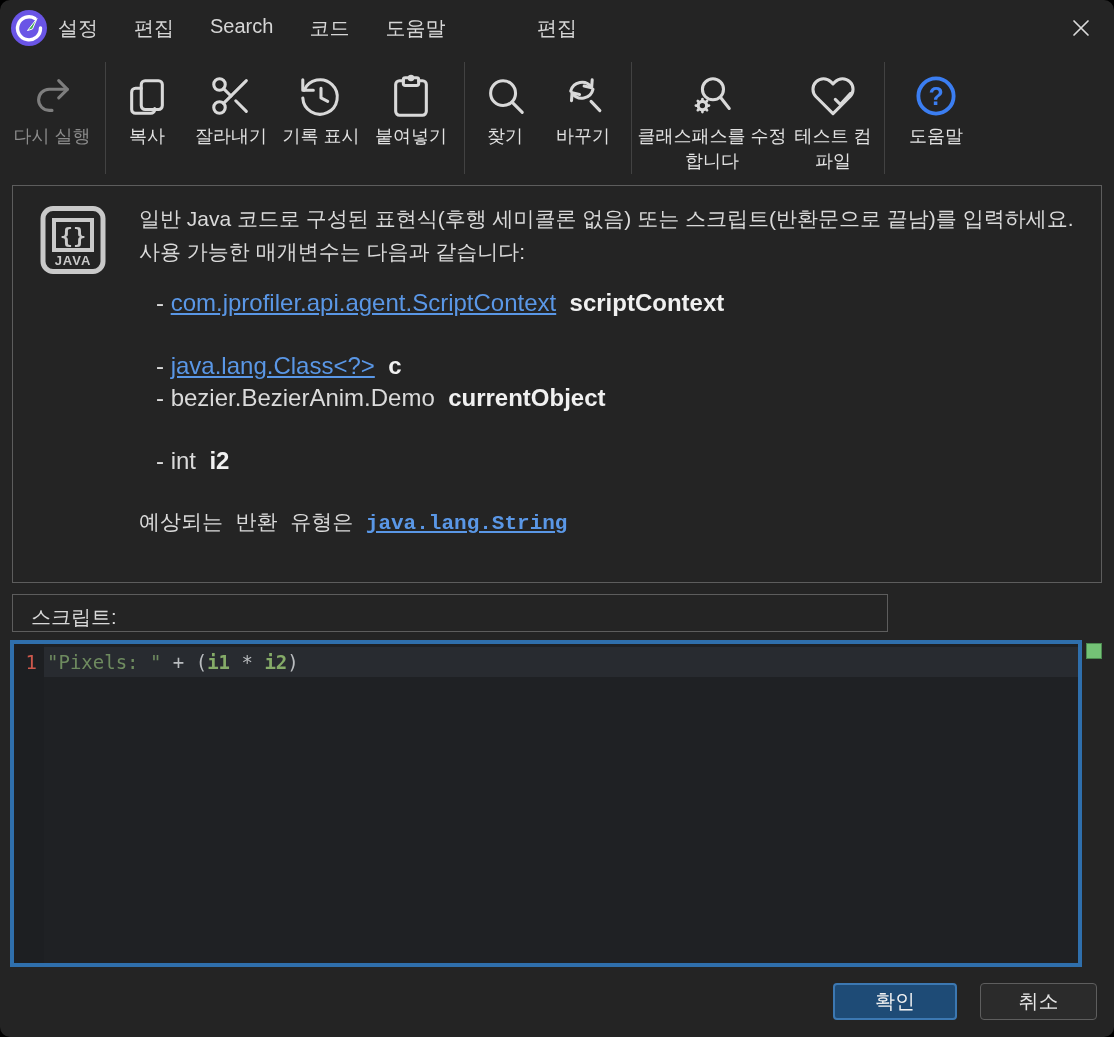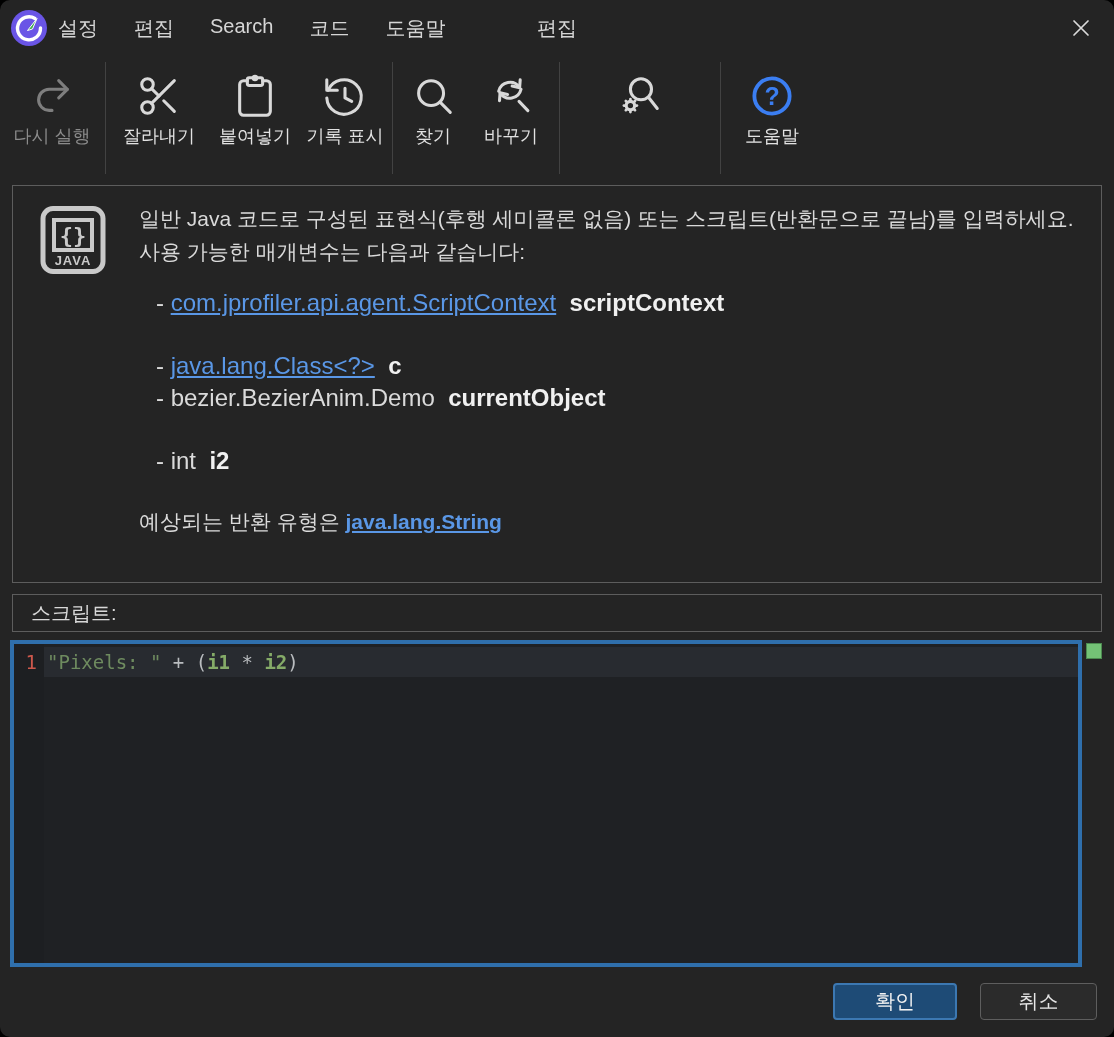--- a/index.html
+++ b/index.html
@@ -29,24 +29,24 @@
   
   .info-panel{ position:absolute; left:12px; top:185px; width:1090px; height:398px; border:1px solid #5d5d5d; background:#242424; }
   .java-badge{ position:absolute; left:26px; top:20px; width:68px; height:68px; }
   .info-text{ position:absolute; left:126px; top:16px; right:18px; color:#dadada; }
   .desc{ font-size:21px; line-height:33px; margin-bottom:19px; }
   .pgroup{ margin-bottom:31px; }
   .pline{ font-size:24px; line-height:32px; padding-left:17px; white-space:pre-wrap; }
   .ptype{ color:#dadada; }
   a.link{ color:#5a97e6; text-decoration:underline; cursor:pointer; }
   .pname{ color:#f0f0f0; font-weight:bold; }
-  .return-line{ font-size:21px; margin-top:6px; }
+  .return-line{ font-size:21px; margin-top:6px;font-family:Liberation Mono, monospace; }
   .return-line .link{ font-weight:bold; }
   
-  .script-panel{ position:absolute; left:12px; top:594px; width:1090px; height:38px; border:1px solid #5d5d5d; display:flex; align-items:center; }
+  .script-panel{ position:absolute; left:12px; top:594px; width:876px; height:38px; border:1px solid #5d5d5d; display:flex; align-items:flex-end; }
   .script-label{ margin-left:18px; font-size:20px; color:#d8d8d8; }
   
   .editor{ position:absolute; left:10px; top:640px; width:1072px; height:327px; border:4px solid #2f6fac; background:#1f2124; display:flex; }
   .gutter{ width:30px; background:#1d1f22; padding-top:3px; }
   .gutter .ln{ display:block; text-align:right; padding-right:7px; font-family:"DejaVu Sans Mono", monospace; font-size:19px; line-height:30px; color:#ce584c; }
   .code-area{ flex:1; padding-top:3px; position:relative; }
   .code-line{ height:30px; line-height:30px; background:#282b30; font-family:"DejaVu Sans Mono", monospace; font-size:19px; white-space:pre; padding-left:3px; }
   .tok-string{ color:#6e8b5f; }
   .tok-plain{ color:#b9bcbf; }
   .tok-var{ color:#85ab68; font-weight:bold; }
@@ -92,54 +92,63 @@
         <svg viewBox="0 0 24 24" width="46" height="46" fill="none" stroke="currentColor" stroke-width="1.6" stroke-linecap="round" stroke-linejoin="round">
           <path d="M15.5 4 L20 8.5 L15.5 13"></path>
             <path d="M20 8.5 H10.5 a5.5 5.5 0 0 0 0 11 H12"></path>
         </svg>
       </span>
       <span class="tlabel">다시 실행</span>
     </div>
 
     <div class="tsep"></div>
 
+    <div class="tbtn w70">
+      <span class="ticon">
+        <svg viewBox="0 0 24 24" width="46" height="46" fill="none" stroke="currentColor" stroke-width="1.6" stroke-linecap="round" stroke-linejoin="round">
+          <rect x="9" y="4" width="11" height="15" rx="2"></rect>
+          <path d="M9 8 H6 a2 2 0 0 0 -2 2 v9 a2 2 0 0 0 2 2 h8 a2 2 0 0 0 2 -2 v-0.5"></path>
+        </svg>
+      </span>
+      <span class="tlabel">복사</span>
+    </div>
 
     <div class="tbtn w94">
       <span class="ticon">
         <svg viewBox="0 0 24 24" width="46" height="46" fill="none" stroke="currentColor" stroke-width="1.6" stroke-linecap="round" stroke-linejoin="round">
           <circle cx="6" cy="6" r="3"></circle>
             <circle cx="6" cy="18" r="3"></circle>
           <line x1="20" y1="4" x2="8.12" y2="15.88"></line>
             <line x1="14.47" y1="14.48" x2="20" y2="20"></line>
             <line x1="8.12" y1="8.12" x2="12" y2="12"></line>
         </svg>
       </span>
       <span class="tlabel">잘라내기</span>
     </div>
 
+    <div class="tbtn w76">
+      <span class="ticon">
+        <svg viewBox="0 0 24 24" width="46" height="46" fill="none" stroke="currentColor" stroke-width="1.6" stroke-linecap="round" stroke-linejoin="round">
+          <polyline points="2.5 3.5 2.5 9 8 9"></polyline>
+          <path d="M3.2 9 a9 9 0 1 1 -0.7 4"></path>
+          <polyline points="12 8 12 13 15.5 14.8"></polyline>
+        </svg>
+      </span>
+      <span class="tlabel">기록 표시</span>
+    </div>
+
     <div class="tbtn w94">
       <span class="ticon">
         <svg viewBox="0 0 24 24" width="46" height="46" fill="none" stroke="currentColor" stroke-width="1.6" stroke-linecap="round" stroke-linejoin="round">
           <path d="M16 4h2a2 2 0 0 1 2 2v14a2 2 0 0 1-2 2H6a2 2 0 0 1-2-2V6a2 2 0 0 1 2-2h2"></path>
           <rect x="8" y="2.5" width="8" height="4" rx="1"></rect>
           <circle cx="12" cy="2.6" r="0.9" fill="currentColor"></circle>
         </svg>
       </span>
       <span class="tlabel">붙여넣기</span>
-    </div>
-
-    <div class="tbtn w76">
-      <span class="ticon">
-        <svg viewBox="0 0 24 24" width="46" height="46" fill="none" stroke="currentColor" stroke-width="1.6" stroke-linecap="round" stroke-linejoin="round">
-          <polyline points="2.5 3.5 2.5 9 8 9"></polyline>
-          <path d="M3.2 9 a9 9 0 1 1 -0.7 4"></path>
-          <polyline points="12 8 12 13 15.5 14.8"></polyline>
-        </svg>
-      </span>
-      <span class="tlabel">기록 표시</span>
     </div>
 
     <div class="tsep"></div>
 
     <div class="tbtn w66">
       <span class="ticon">
         <svg viewBox="0 0 24 24" width="46" height="46" fill="none" stroke="currentColor" stroke-width="1.6" stroke-linecap="round" stroke-linejoin="round">
           <circle cx="11" cy="10.5" r="6.5"></circle>
             <line x1="15.8" y1="15.3" x2="21" y2="20.5"></line>
         </svg>
@@ -173,22 +182,32 @@
               <line x1="7" y1="19.4" x2="7" y2="20.4"></line>
             <line x1="3.6" y1="17" x2="4.6" y2="17"></line>
               <line x1="9.4" y1="17" x2="10.4" y2="17"></line>
             <line x1="4.6" y1="14.6" x2="5.3" y2="15.3"></line>
               <line x1="8.7" y1="18.7" x2="9.4" y2="19.4"></line>
             <line x1="9.4" y1="14.6" x2="8.7" y2="15.3"></line>
               <line x1="5.3" y1="18.7" x2="4.6" y2="19.4"></line>
           </g>
         </svg>
       </span>
-    </div>
-
+      <span class="tlabel">클래스패스를 수정합니다</span>
+    </div>
+
+    <div class="tbtn w84">
+      <span class="ticon">
+        <svg viewBox="0 0 24 24" width="46" height="46" fill="none" stroke="currentColor" stroke-width="1.6" stroke-linecap="round" stroke-linejoin="round">
+          <path d="M20.84 4.61a5.5 5.5 0 0 0-7.78 0L12 5.67l-1.06-1.06a5.5 5.5 0 0 0-7.78 7.78l1.06 1.06L12 21.23l7.78-7.78 1.06-1.06a5.5 5.5 0 0 0 0-7.78z"></path>
+          <polyline points="13.2 13.8 15.8 16.4 21.2 10.6"></polyline>
+        </svg>
+      </span>
+      <span class="tlabel">테스트 컴파일</span>
+    </div>
 
     <div class="tsep"></div>
 
     <div class="tbtn whelp">
       <span class="ticon">
         <svg viewBox="0 0 24 24" width="46" height="46" fill="none">
           <circle cx="12" cy="12" r="9.2" stroke="#3b7ef2" stroke-width="2"></circle>
           <text x="12" y="16.6" text-anchor="middle" fill="#3b7ef2" font-family="Liberation Sans, sans-serif" font-size="13" font-weight="bold">?</text>
         </svg>
       </span>

